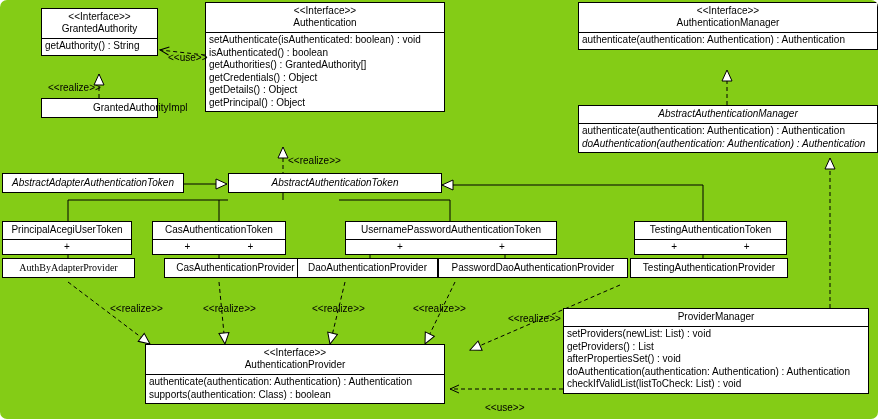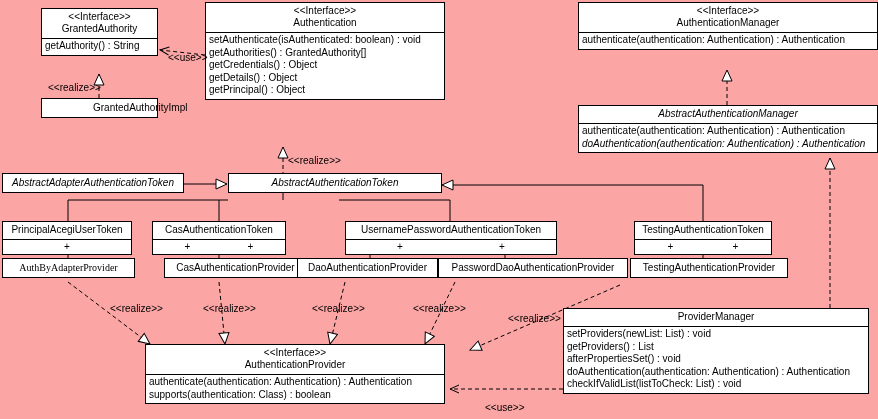--- a/index.html
+++ b/index.html
@@ -4,23 +4,24 @@
 <style>
   html, body {
     margin: 0;
     padding: 0;
     background: #ffffff;
   }
   #canvas {
     position: relative;
     width: 878px;
     height: 419px;
-    background: #fca5a5;
+    background: #84cc16;
     font-family: "Liberation Sans", sans-serif;
     overflow: hidden;
+    border-radius: 7px;
   }
   svg.wires {
     position: absolute;
     left: 0;
     top: 0;
     width: 878px;
     height: 419px;
     pointer-events: none;
   }
   .uml {
@@ -148,20 +149,21 @@
   </div>
 
   <div class="uml" style="left:205px; top:2px; width:240px;">
     <div class="hdr">
       <span class="stereo">&lt;&lt;Interface&gt;&gt;</span>
       <span class="nm">Authentication</span>
     </div>
     <div class="sep"></div>
     <div class="ops">
       <div class="op">setAuthenticate(isAuthenticated: boolean) : void</div>
+      <div class="op">isAuthenticated() : boolean</div>
       <div class="op">getAuthorities() : GrantedAuthority[]</div>
       <div class="op">getCredentials() : Object</div>
       <div class="op">getDetails() : Object</div>
       <div class="op">getPrincipal() : Object</div>
     </div>
   </div>
 
   <div class="uml" style="left:578px; top:2px; width:300px;">
     <div class="hdr">
       <span class="stereo">&lt;&lt;Interface&gt;&gt;</span>
@@ -221,21 +223,21 @@
     <div class="hdr">
       <span class="nm">UsernamePasswordAuthenticationToken</span>
     </div>
     <div class="sep"></div>
     <div class="ops plusrow">
       <span>+</span>
       <span>+</span>
     </div>
   </div>
 
-  <div class="uml" style="left:634px; top:221px; width:138px;">
+  <div class="uml" style="left:634px; top:221px; width:153px;">
     <div class="hdr">
       <span class="nm">TestingAuthenticationToken</span>
     </div>
     <div class="sep"></div>
     <div class="ops plusrow">
       <span>+</span>
       <span>+</span>
     </div>
   </div>
 

